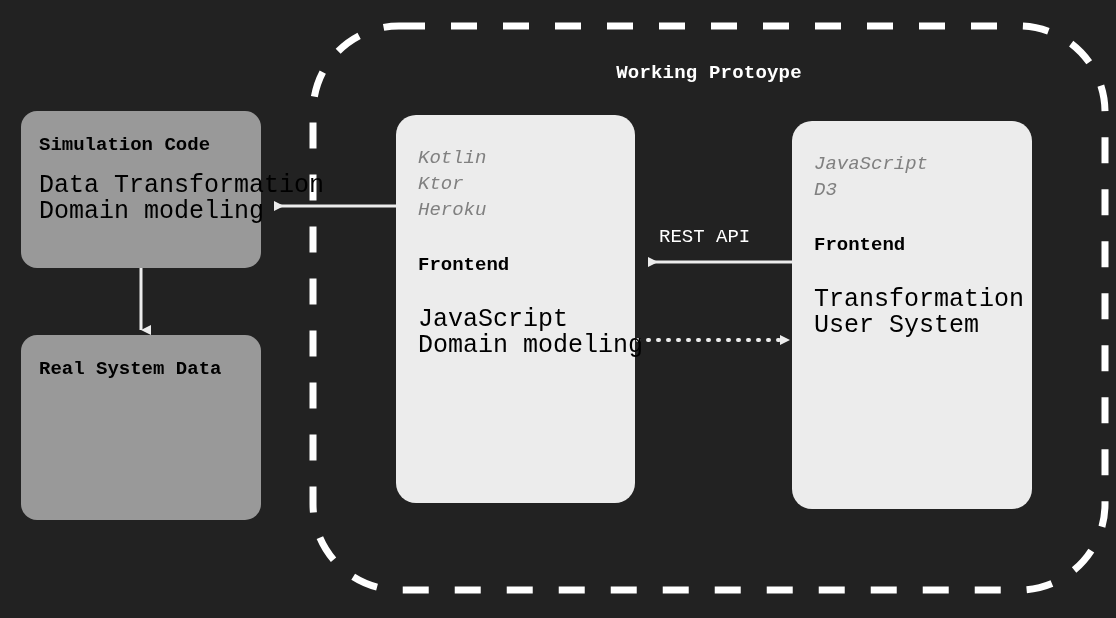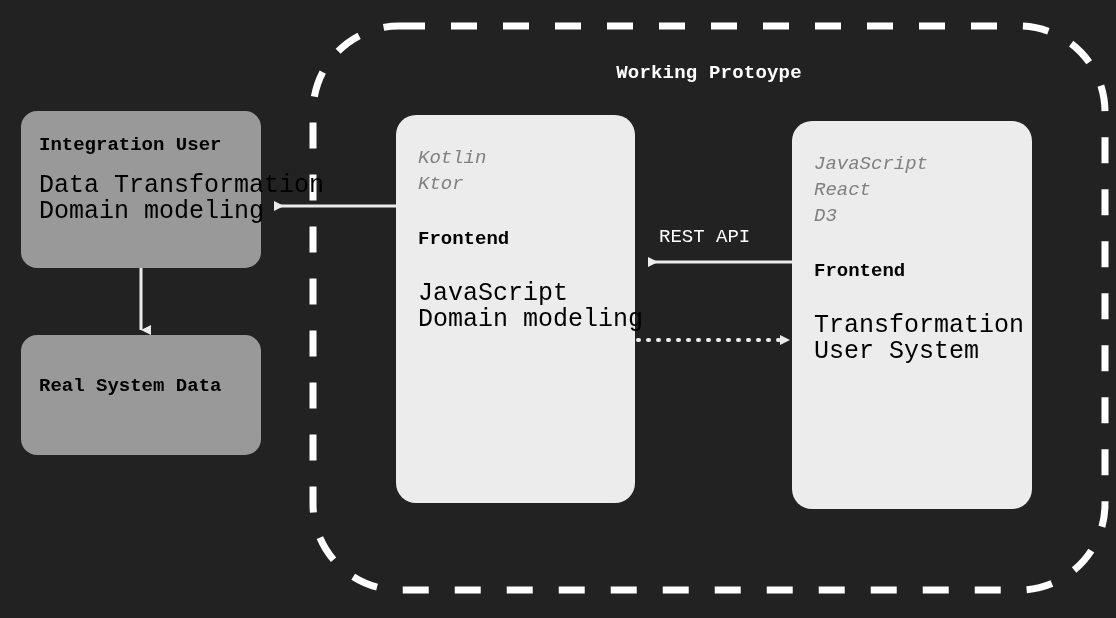--- a/index.html
+++ b/index.html
@@ -60,22 +60,22 @@
     white-space: nowrap;
   }
   .gap-sm { height: 16px; }
   .gap-md { height: 30px; }
 
   
   #node-integration-code {
     left: 21px; top: 111px; width: 240px; height: 157px;
   }
   #node-real-system-data {
-    left: 21px; top: 335px; width: 240px; height: 120px;
-    padding-top: 39px;
+    left: 21px; top: 335px; width: 240px; height: 185px;
+    padding-top: 22px;
   }
   #node-backend {
     left: 396px; top: 115px; width: 239px; height: 388px;
   }
   #node-frontend {
     left: 792px; top: 121px; width: 240px; height: 388px;
   }
 
   
   #container-title {
@@ -126,43 +126,43 @@
     <line x1="141" y1="268" x2="141" y2="330" stroke="#ececec" stroke-width="3" marker-end="url(#arrow-down)"></line>
 
     <line x1="792" y1="262" x2="648" y2="262" stroke="#ececec" stroke-width="3" marker-end="url(#arrow-left)"></line>
 
     <line x1="638" y1="340" x2="780" y2="340" stroke="#ececec" stroke-width="4" stroke-dasharray="1 9" stroke-linecap="round" marker-end="url(#arrow-right)"></line>
   </svg>
 
   <div id="container-title">Working Protoype</div>
 
   <div class="node gray" id="node-integration-code">
-    <div class="node-title">Integration User</div>
+    <div class="node-title">Simulation Code</div>
     <div class="gap-sm"></div>
     <div class="node-line">Data Transformation</div>
     <div class="node-line">Domain modeling</div>
   </div>
 
   <div class="node gray" id="node-real-system-data">
     <div class="node-title">Real System Data</div>
   </div>
 
   <div class="node light" id="node-backend">
     <div class="node-stack">Kotlin</div>
     <div class="node-stack">Ktor</div>
+    <div class="node-stack">Heroku</div>
     <div class="gap-md"></div>
     <div class="node-title">Frontend</div>
     <div class="gap-md"></div>
     <div class="node-line">JavaScript</div>
     <div class="node-line">Domain modeling</div>
   </div>
 
   <div class="node light" id="node-frontend">
     <div class="node-stack">JavaScript</div>
-    <div class="node-stack">React</div>
     <div class="node-stack">D3</div>
     <div class="gap-md"></div>
     <div class="node-title">Frontend</div>
     <div class="gap-md"></div>
     <div class="node-line">Transformation</div>
     <div class="node-line">User System</div>
   </div>
 
   <div id="label-rest-api">REST API</div>
 

